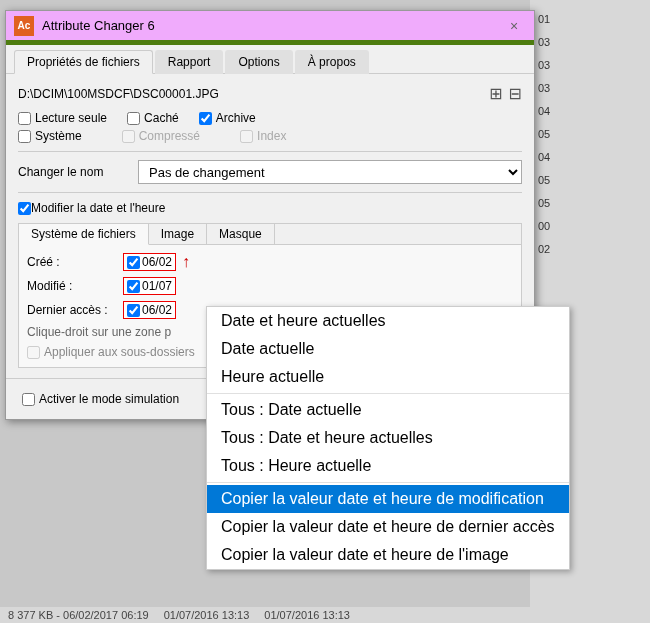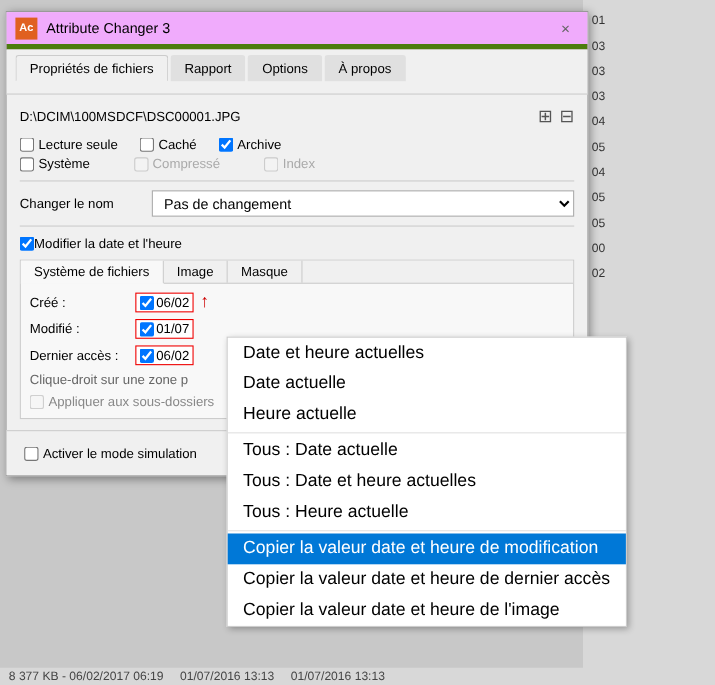--- a/index.html
+++ b/index.html
@@ -61,21 +61,21 @@
       display: flex;
       align-items: center;
       justify-content: center;
       cursor: pointer;
       font-size: 14px;
       color: #666;
     }
 
     .tabs-bar {
       display: flex;
-      padding: 4px 8px 12px;
+      padding: 4px 8px 0;
       background: #f0f0f0;
       border-bottom: 1px solid #ccc;
     }
 
     .tab {
       padding: 4px 12px;
       cursor: pointer;
       border: 1px solid transparent;
       margin-right: 2px;
       background: #e0e0e0;
@@ -354,21 +354,21 @@
     <div class="bg-list-item">05</div>
     <div class="bg-list-item">05</div>
     <div class="bg-list-item">00</div>
     <div class="bg-list-item">02</div>
   </div>
 
   <div class="window">
 
     <div class="title-bar">
       <div class="title-bar-icon">Ac</div>
-      <span class="title-bar-text">Attribute Changer 3</span>
+      <span class="title-bar-text">Attribute Changer 6</span>
       <div class="title-bar-close">×</div>
     </div>
 
     <div class="tabs-bar">
       <div class="tab active">Propriétés de fichiers</div>
       <div class="tab">Rapport</div>
       <div class="tab">Options</div>
       <div class="tab">À propos</div>
     </div>
 

